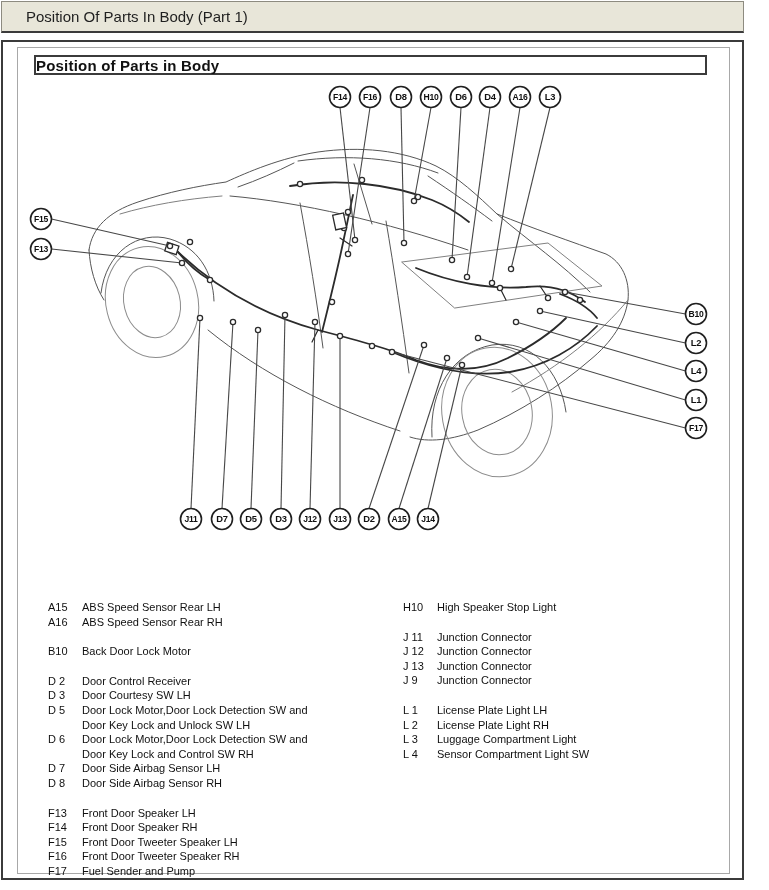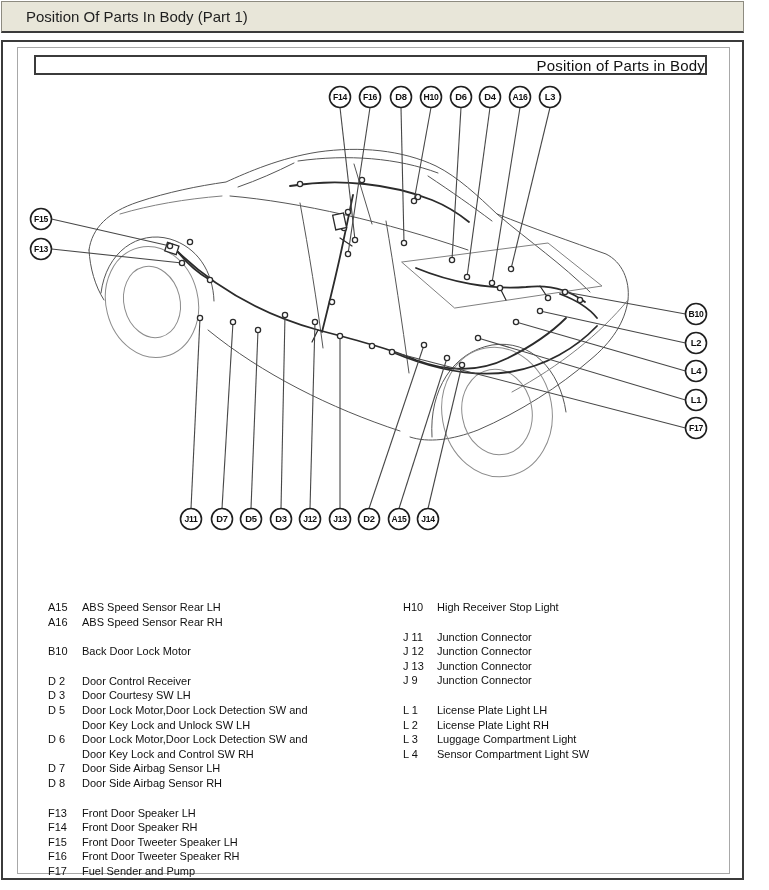--- a/index.html
+++ b/index.html
@@ -17,21 +17,21 @@
     position:absolute;left:1px;top:40px;width:743px;height:840px;
     box-sizing:border-box;border:2px solid #3b3b3b;background:#ffffff;
   }
   .page{
     position:absolute;left:14px;top:5px;right:12px;bottom:4px;
     border:1px solid #a8a8a8;background:#ffffff;
   }
   .title-box{
     position:absolute;left:16px;top:7px;width:673px;height:20px;
     box-sizing:border-box;border:2px solid #3b3b3b;
-    text-align:right;font-size:15px;font-weight:normal;color:#111;
+    text-align:left;font-size:15px;font-weight:bold;color:#111;
     line-height:17px;letter-spacing:.2px;
   }
   .diagram-svg{position:absolute;left:0;top:0;width:769px;height:890px;pointer-events:none;}
   .legend-col{position:absolute;top:552px;font-size:11px;color:#101010;}
   .legend-col.left{left:30px;width:350px;}
   .legend-col.right{left:385px;width:345px;}
   .legend-row{display:flex;line-height:14.6px;}
   .legend-row.gap{margin-top:15px;justify-content:flex-end;}
   .legend-code{width:34px;flex:none;white-space:pre;}
   .legend-desc{flex:1;}
@@ -136,21 +136,21 @@
             <span class="legend-code">F17</span>
             <span class="legend-desc">
               <div>Fuel Sender and Pump</div>
             </span>
           </div>
         </div>
       <div class="legend-col right" id="legend-right">
           <div class="legend-row">
             <span class="legend-code">H10</span>
             <span class="legend-desc">
-              <div>High Receiver Stop Light</div>
+              <div>High Speaker Stop Light</div>
             </span>
           </div>
           <div class="legend-row gap">
             <span class="legend-code">J 11</span>
             <span class="legend-desc">
               <div>Junction Connector</div>
             </span>
           </div>
           <div class="legend-row">
             <span class="legend-code">J 12</span>

